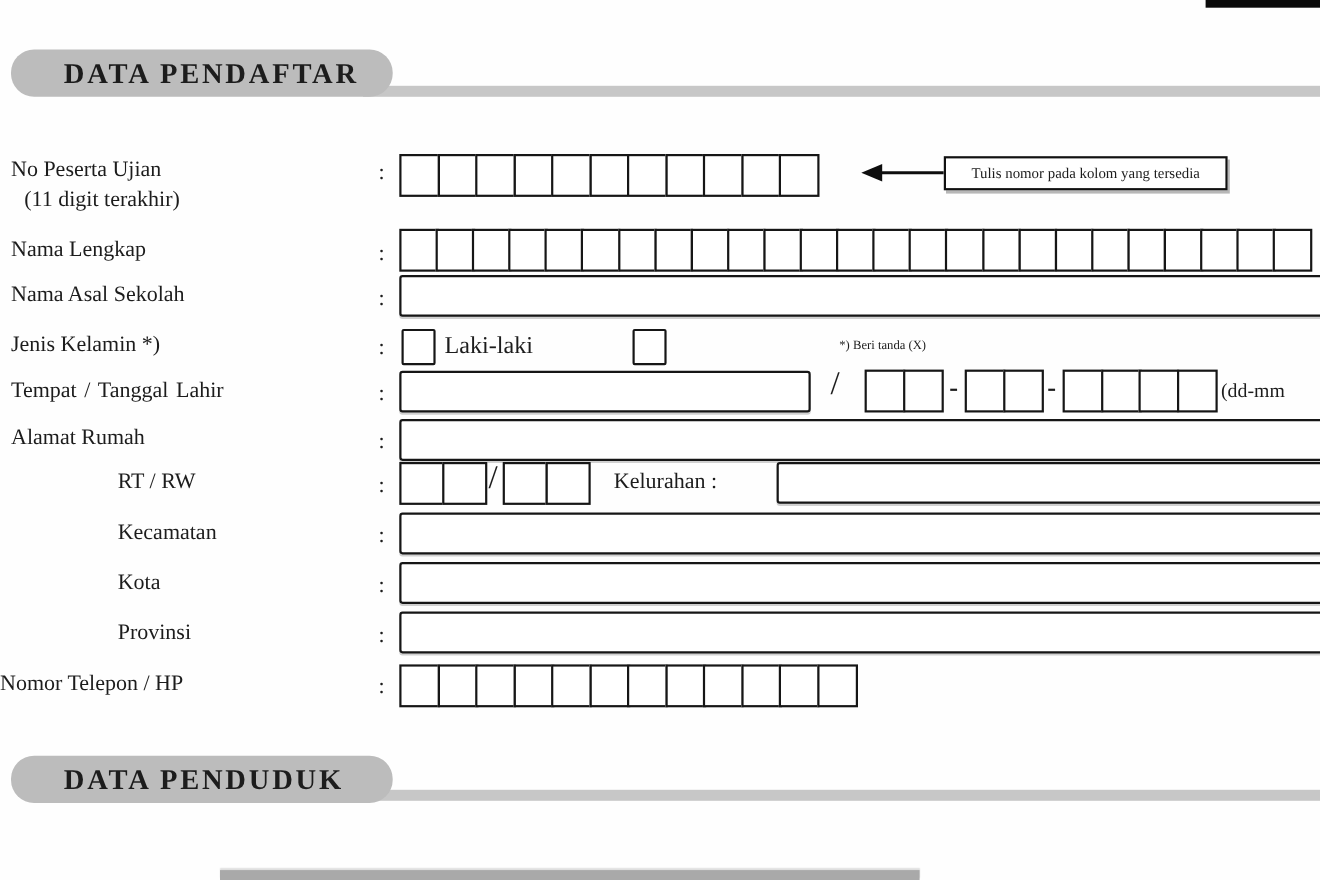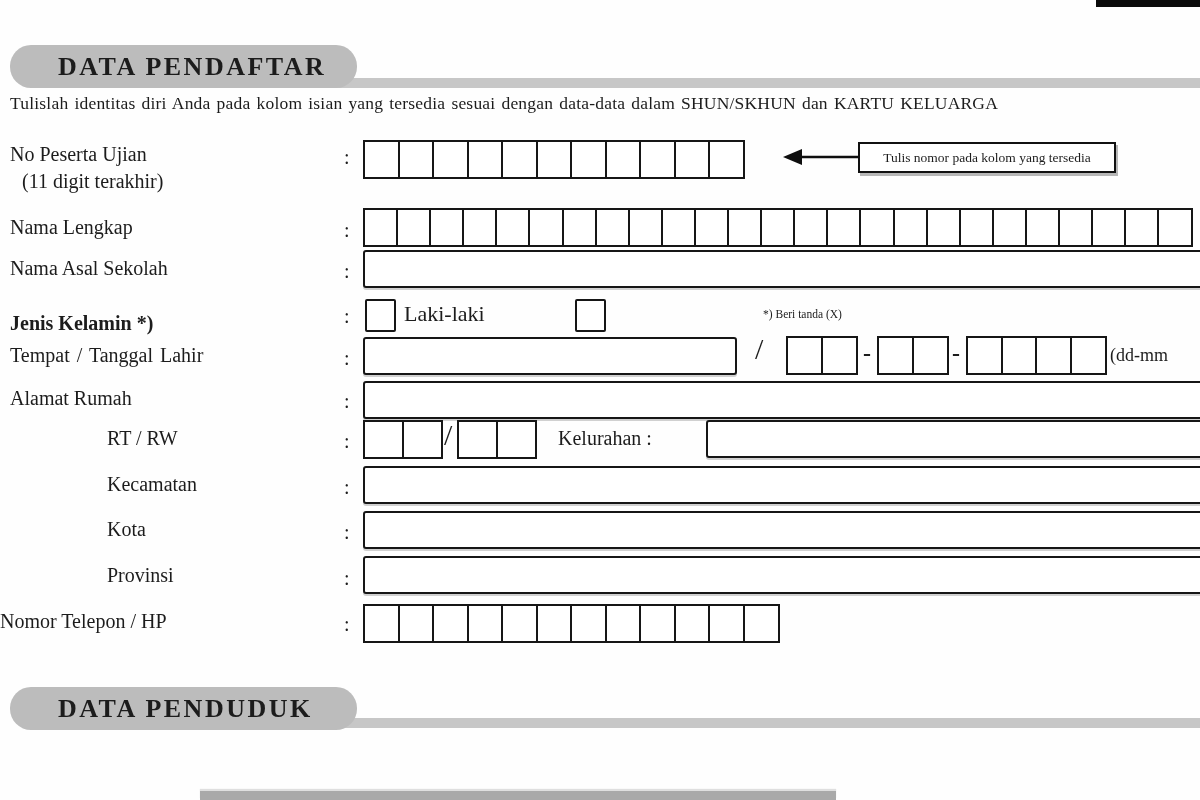--- a/index.html
+++ b/index.html
@@ -53,21 +53,20 @@
 <body>
 
 <div class="page">
 
   <div class="corner-box" style="left:1096px;top:0;width:104px;height:7px;"></div>
 
   <div class="header-line" style="left:330px;top:78px;width:870px;"></div>
   <div class="header-box" style="left:10px;top:45px;width:347px;height:43px;">
     <span>DATA PENDAFTAR</span>
   </div>
-  <div class="instruction" style="left:10px;top:93px;">Tulislah identitas diri Anda pada kolom isian yang tersedia sesuai dengan data-data dalam SHUN/SKHUN dan KARTU KELUARGA</div>
 
   <div>
     <div class="label" style="left:10px;top:143px;">No Peserta Ujian</div>
     <div class="label" style="left:22px;top:170px;">(11 digit terakhir)</div>
     <div class="colon" style="left:344px;top:146px;">:</div>
     <div class="cells w37" style="left:363px;top:140px;">
         <div class="cell"></div>
         <div class="cell"></div>
         <div class="cell"></div>
         <div class="cell"></div>
@@ -120,21 +119,21 @@
       </div>
   </div>
 
   <div>
     <div class="label" style="left:10px;top:257px;">Nama Asal Sekolah</div>
     <div class="colon" style="left:344px;top:260px;">:</div>
     <div class="longbox" style="left:363px;top:250px;width:850px;"></div>
   </div>
 
   <div>
-    <div class="label" style="left:10px;top:312px;font-weight:bold;">Jenis Kelamin *)</div>
+    <div class="label" style="left:10px;top:302px;">Jenis Kelamin *)</div>
     <div class="colon" style="left:344px;top:305px;">:</div>
     <div class="checkbox" style="left:365px;top:299px;"></div>
     <div class="optlabel" style="left:404px;top:301px;">Laki-laki</div>
     <div class="checkbox" style="left:575px;top:299px;"></div>
     <div class="optlabel" style="left:617px;top:301px;margin-top:35px;">Perempuan</div>
     <div class="smallnote" style="left:763px;top:308px;">*) Beri tanda (X)</div>
   </div>
 
   <div>
     <div class="label" style="left:10px;top:344px;word-spacing:2px;">Tempat / Tanggal Lahir</div>

